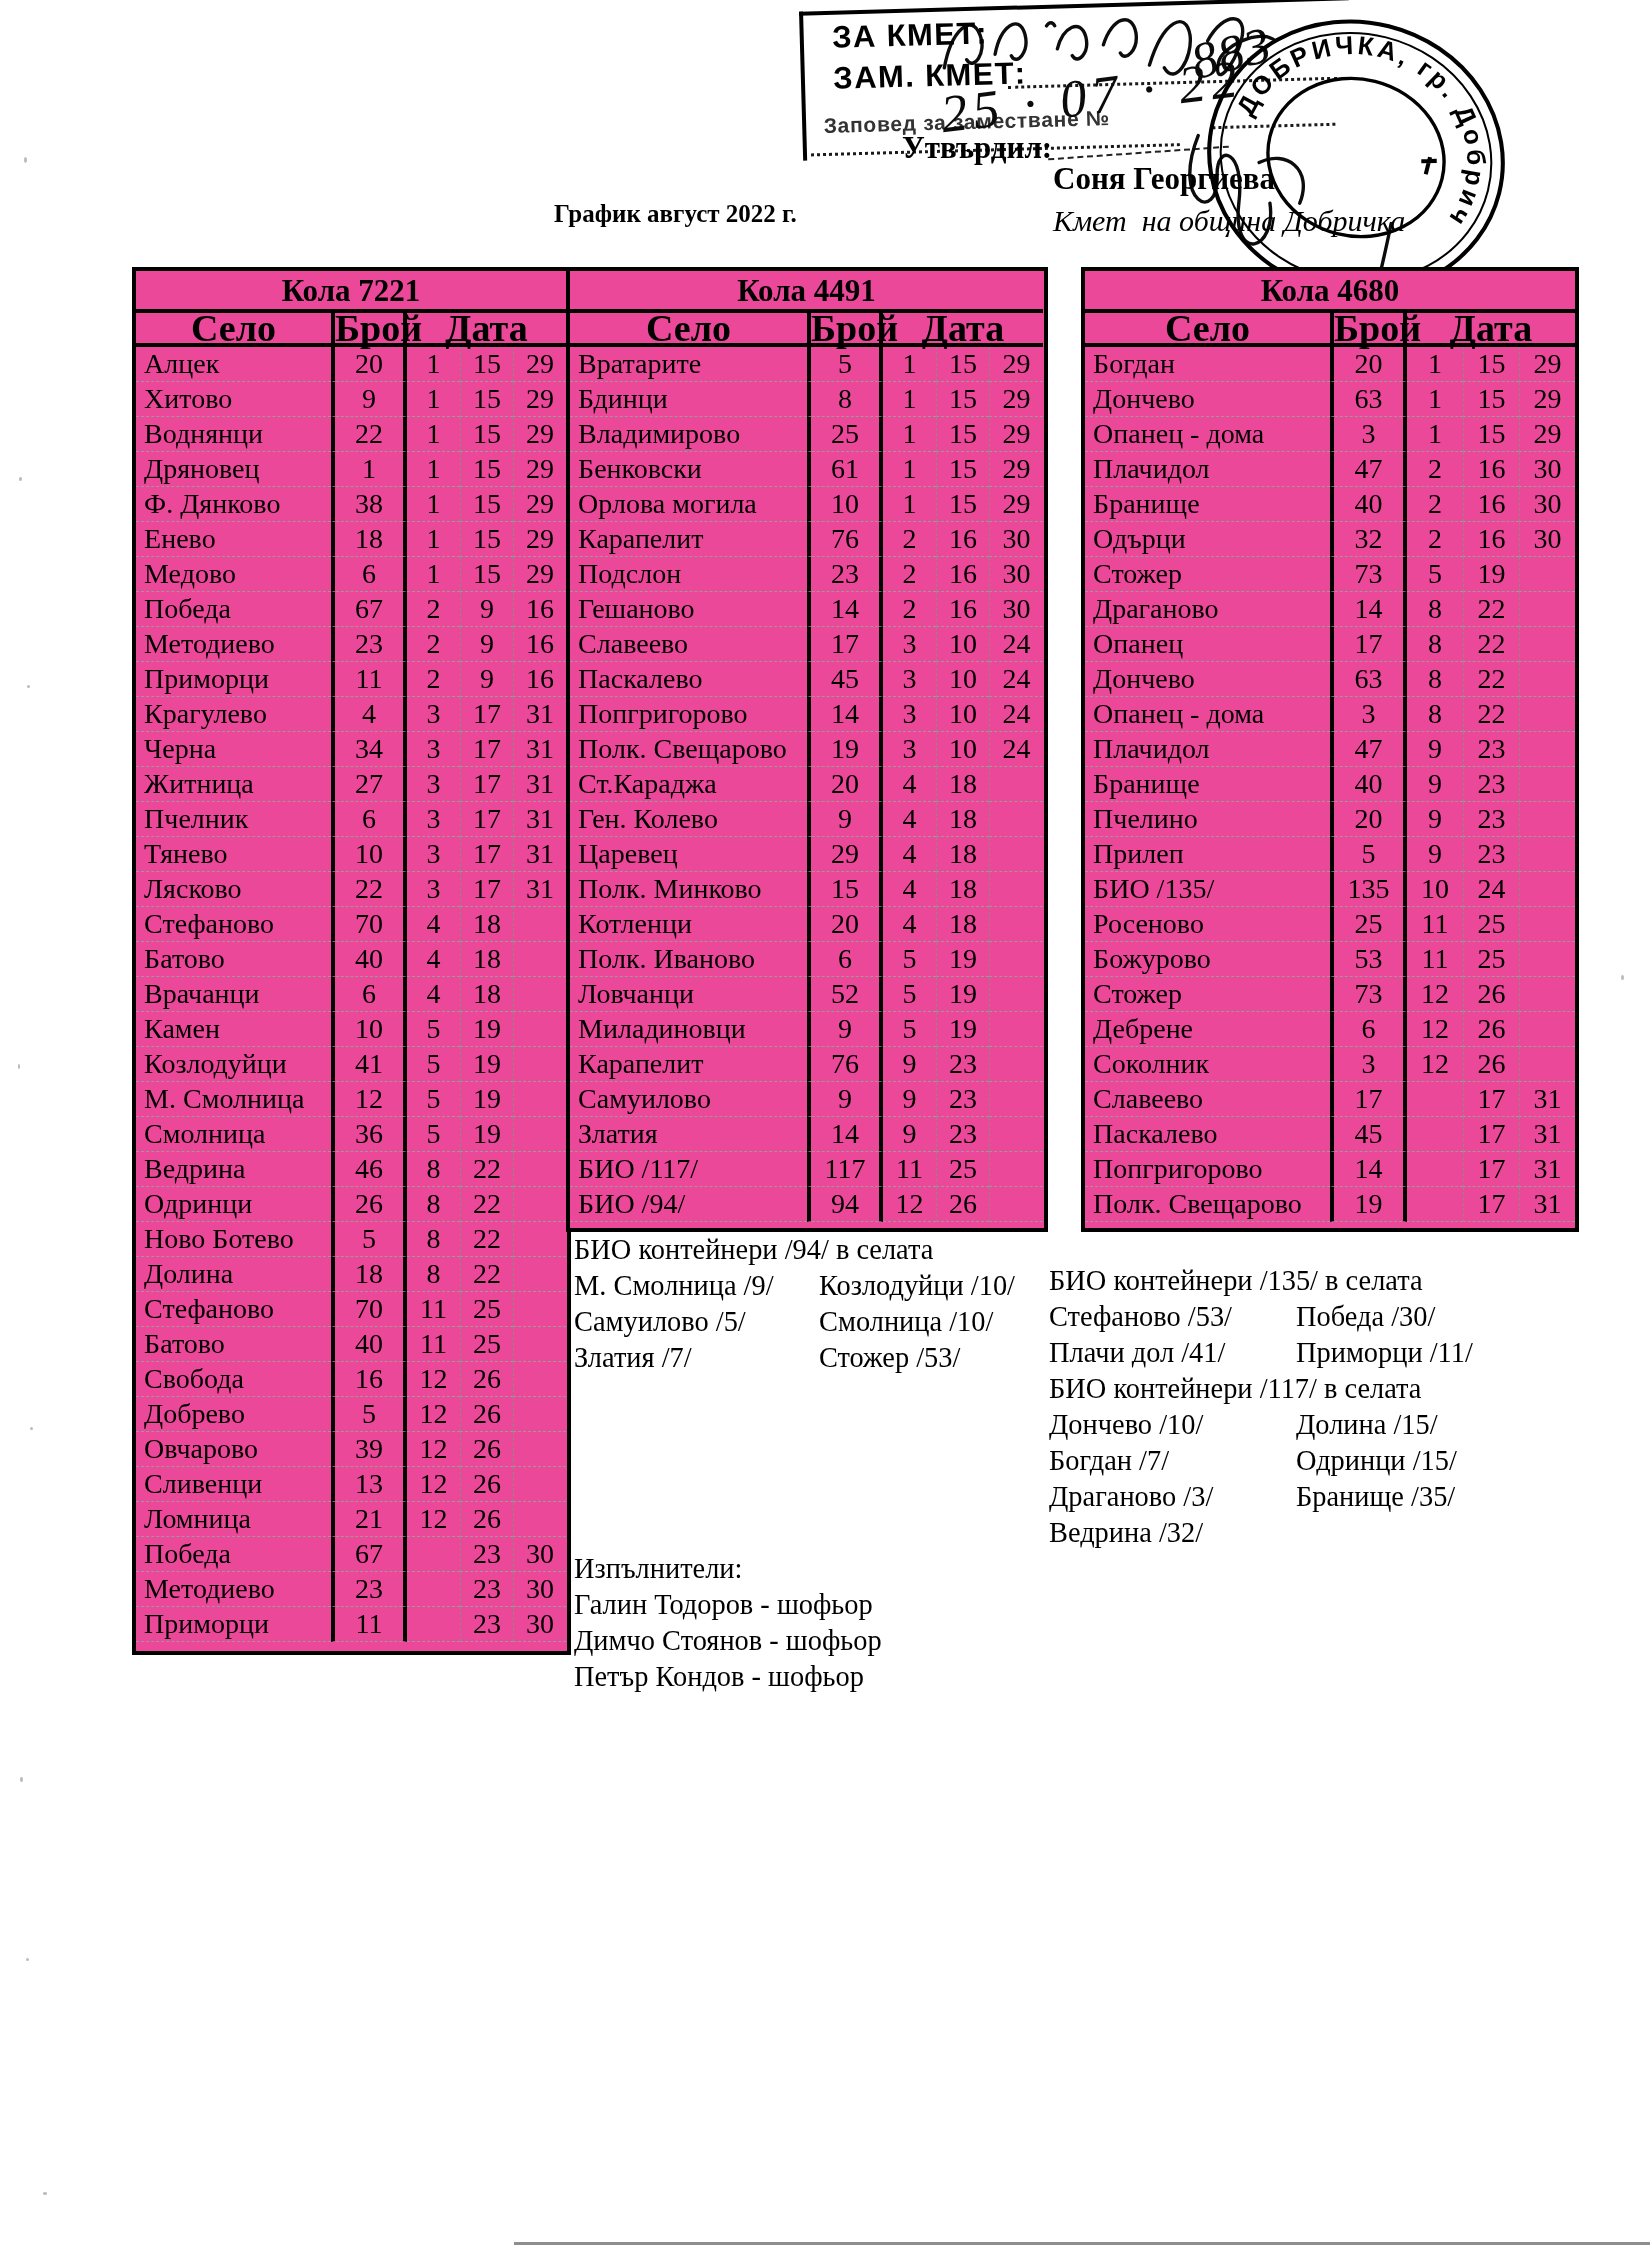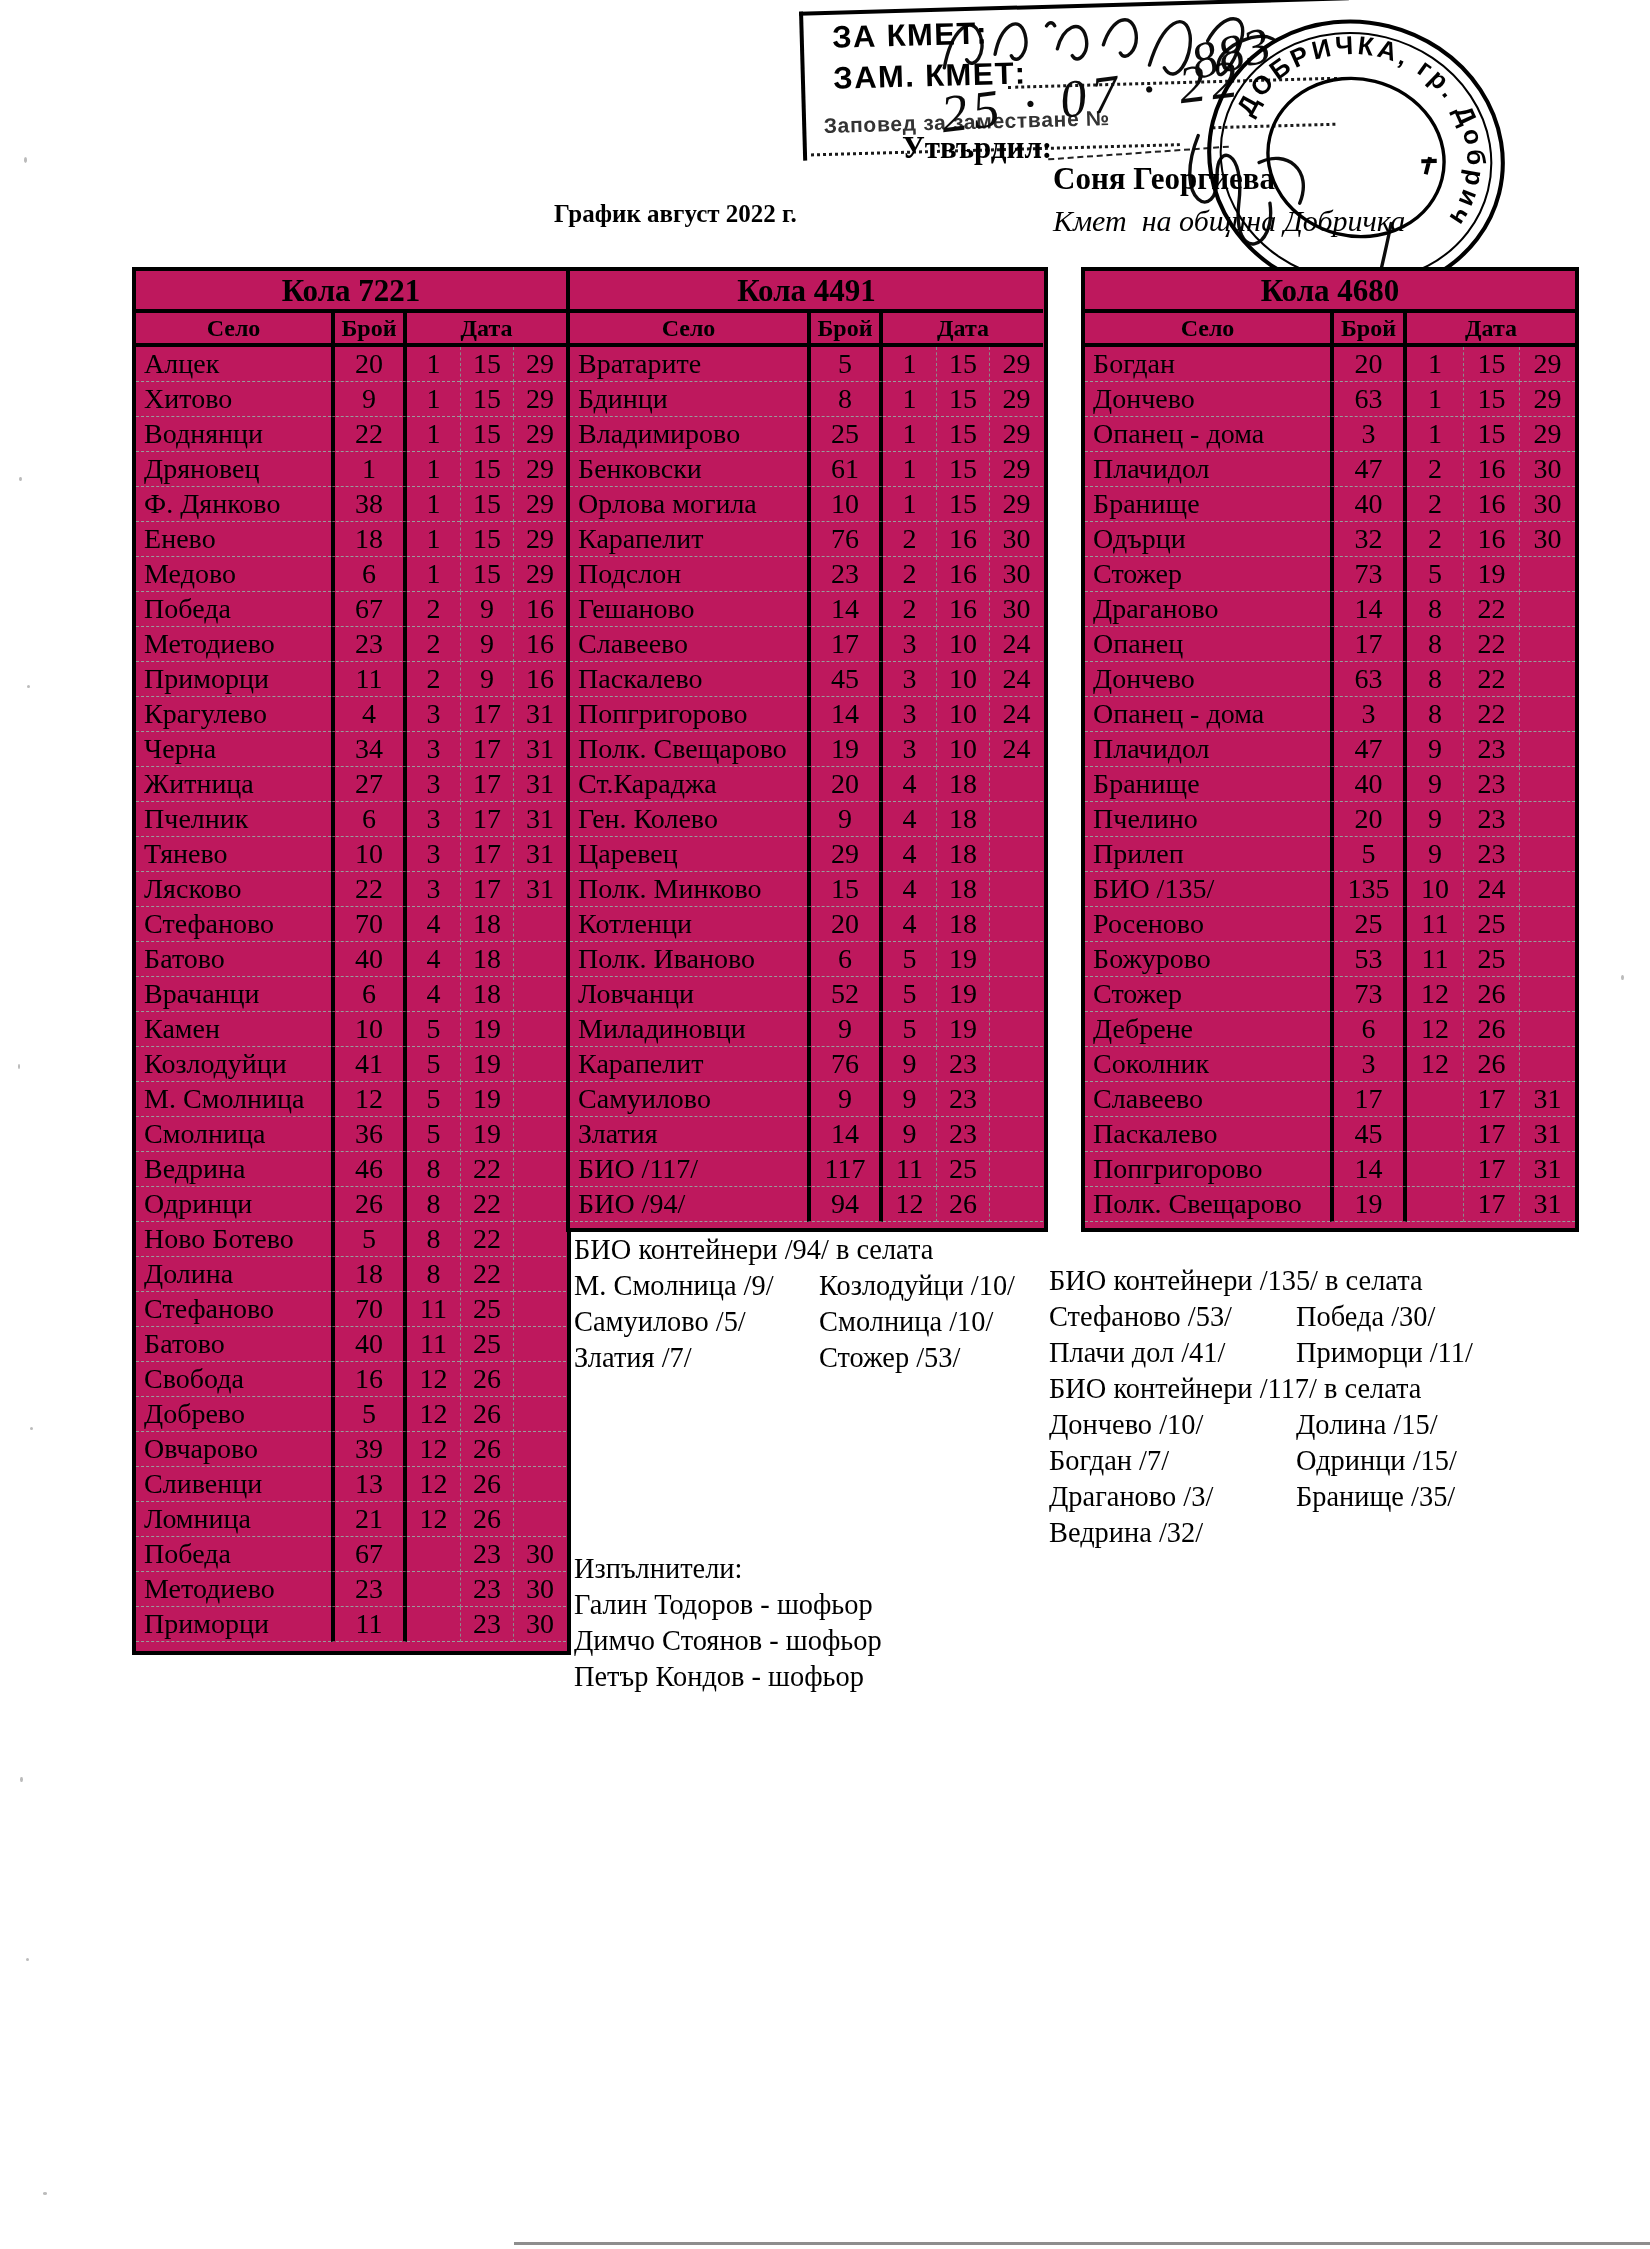--- a/index.html
+++ b/index.html
@@ -25,28 +25,28 @@
   .dl2{left:406px;top:122px;width:123px;}
   .dl3{left:4.1px;top:138px;width:369px;}
   
   .hw{position:absolute;font-style:italic;color:#0b0b0b;font-family:"Liberation Serif",serif;}
   .hw-num{left:1191px;top:24.4px;font-size:51px;transform:rotate(-14deg);letter-spacing:1.4px;}
   .hw-date{left:940px;top:66px;font-size:53px;transform:rotate(-7deg);letter-spacing:5.4px;}
   .hw-svg{left:880px;top:0;width:677px;height:420px;}
   .stamp-svg{left:1197px;top:9.5px;width:318px;height:295px;}
   
   .tbl{position:absolute;display:grid;grid-template-rows:42px 34px;grid-auto-rows:35px;
-       border:4.7px solid #000;box-sizing:border-box;background:#be185d;}
+       border:4.7px solid #000;box-sizing:border-box;background:#ec4899;}
   .tbl>div{box-sizing:border-box;}
   #t1{left:132px;top:267px;width:439px;height:1388px;grid-template-columns:195px 76px 53px 53px 53px;}
   #t2{left:566px;top:267px;width:482px;height:965px;grid-template-columns:237px 76px 53px 53px 54px;}
   #t3{left:1043px;top:267px;width:498px;height:965px;grid-template-columns:245px 77px 56px 56px 56px;margin-left:38px;}
   .car-head{grid-column:1/-1;border-bottom:4.1px solid #000;font-size:31px;font-weight:bold;
             text-align:center;line-height:39px;}
-  .col-head{border-bottom:4.1px solid #000;font-size:24px;font-weight:bold;text-align:center;line-height:31px;}
+  .col-head{border-bottom:4.1px solid #000;font-size:38px;font-weight:bold;text-align:center;line-height:31px;}
   .ch{border-left:4.1px solid #000;border-right:4.1px solid #000;}
   .dh{grid-column:3/span 3;}
   .cell{font-size:28px;line-height:34px;border-bottom:1.4px dashed #9a9a9a;white-space:nowrap;overflow:hidden;}
   .village{padding-left:8.1px;}
   .count{border-left:4.1px solid #000;border-right:4.1px solid #000;text-align:center;}
   .date{text-align:center;}
   .d2{border-left:1.4px dashed #8a8a8a;}
   
   .notes{position:absolute;font-size:28.4px;line-height:36px;}
   .note-title{height:36px;white-space:pre;}

